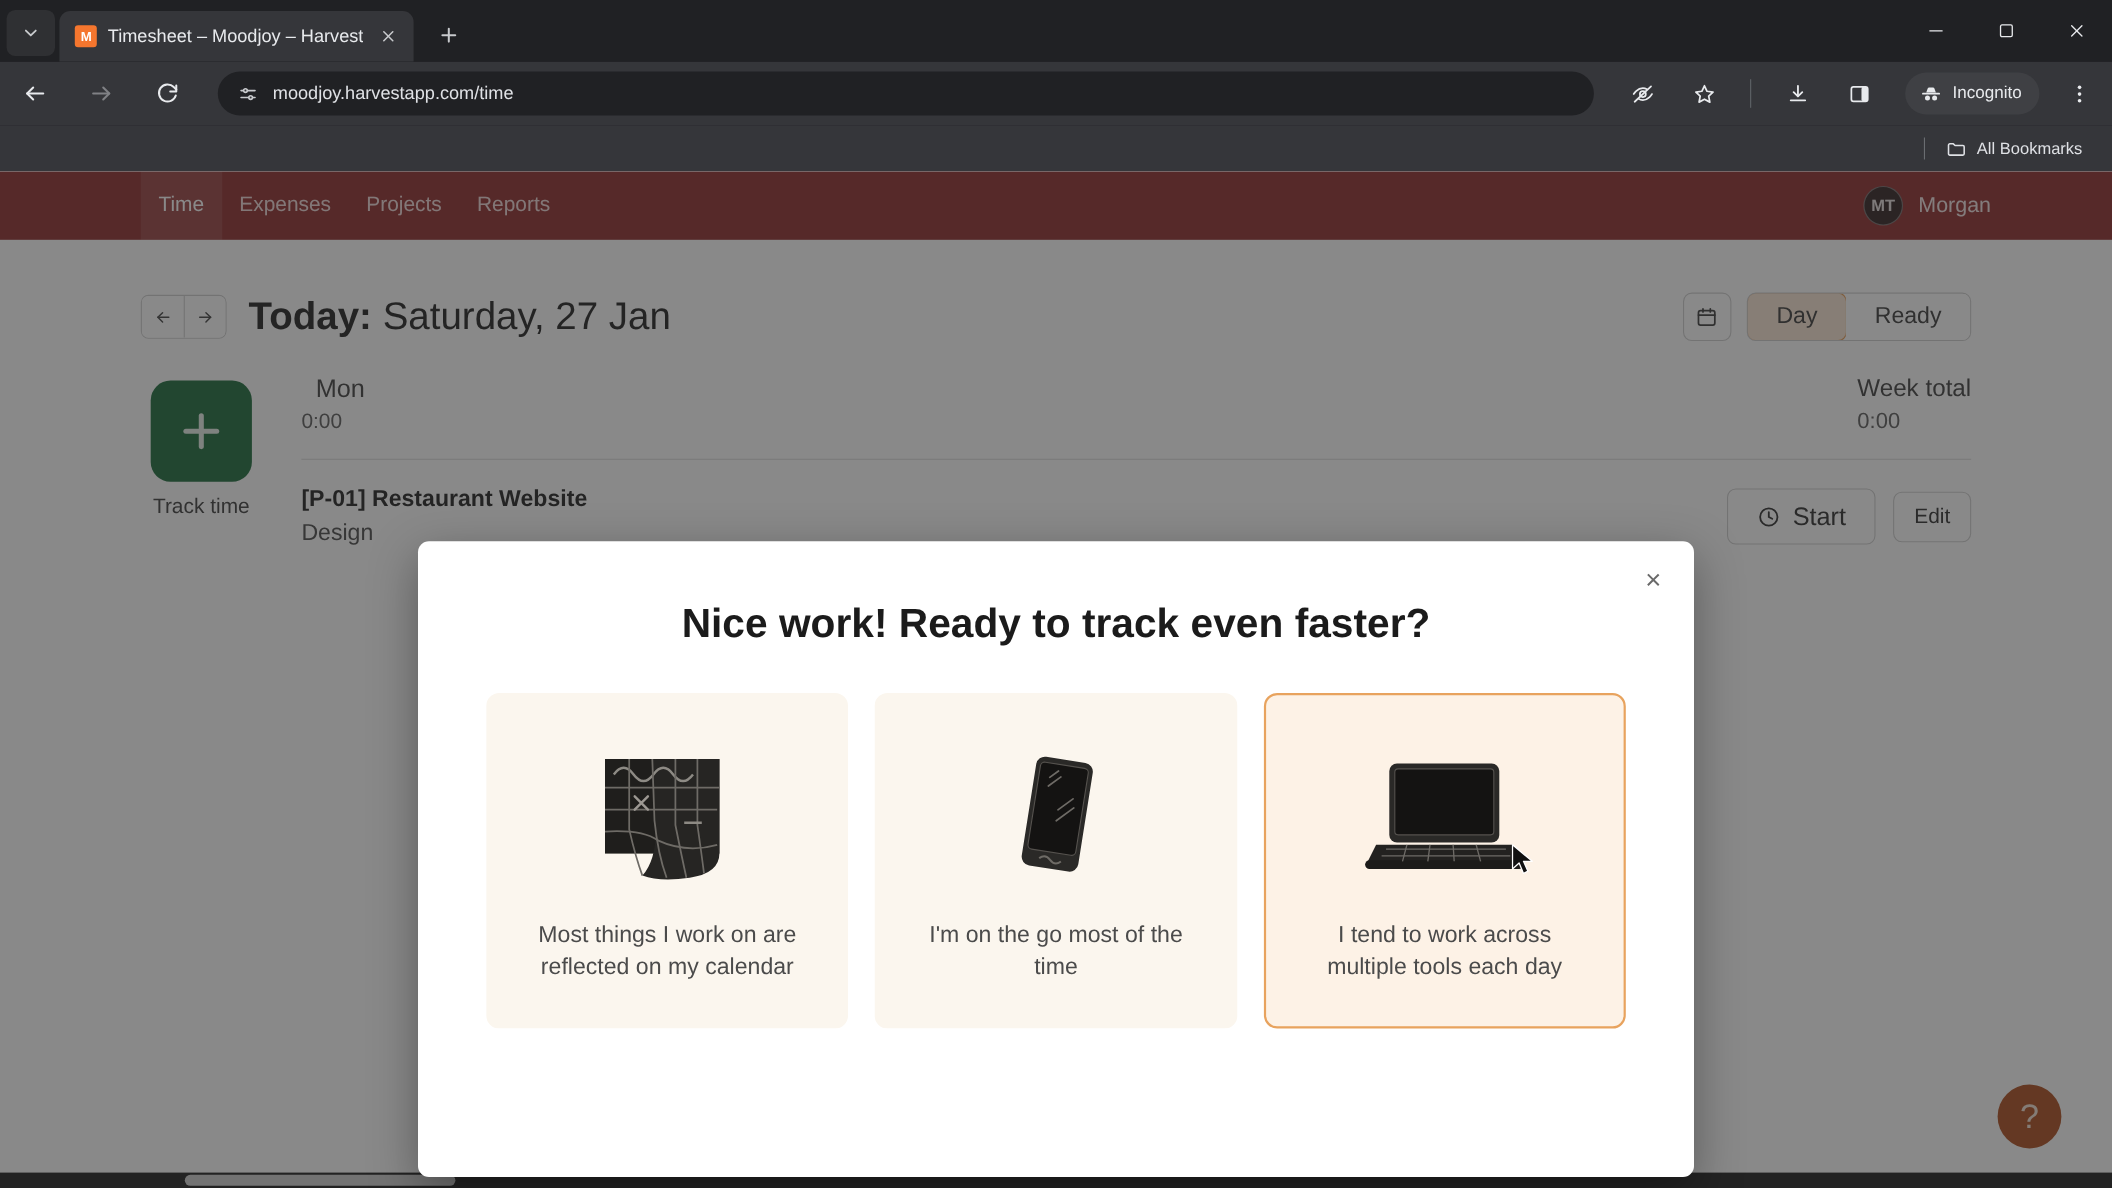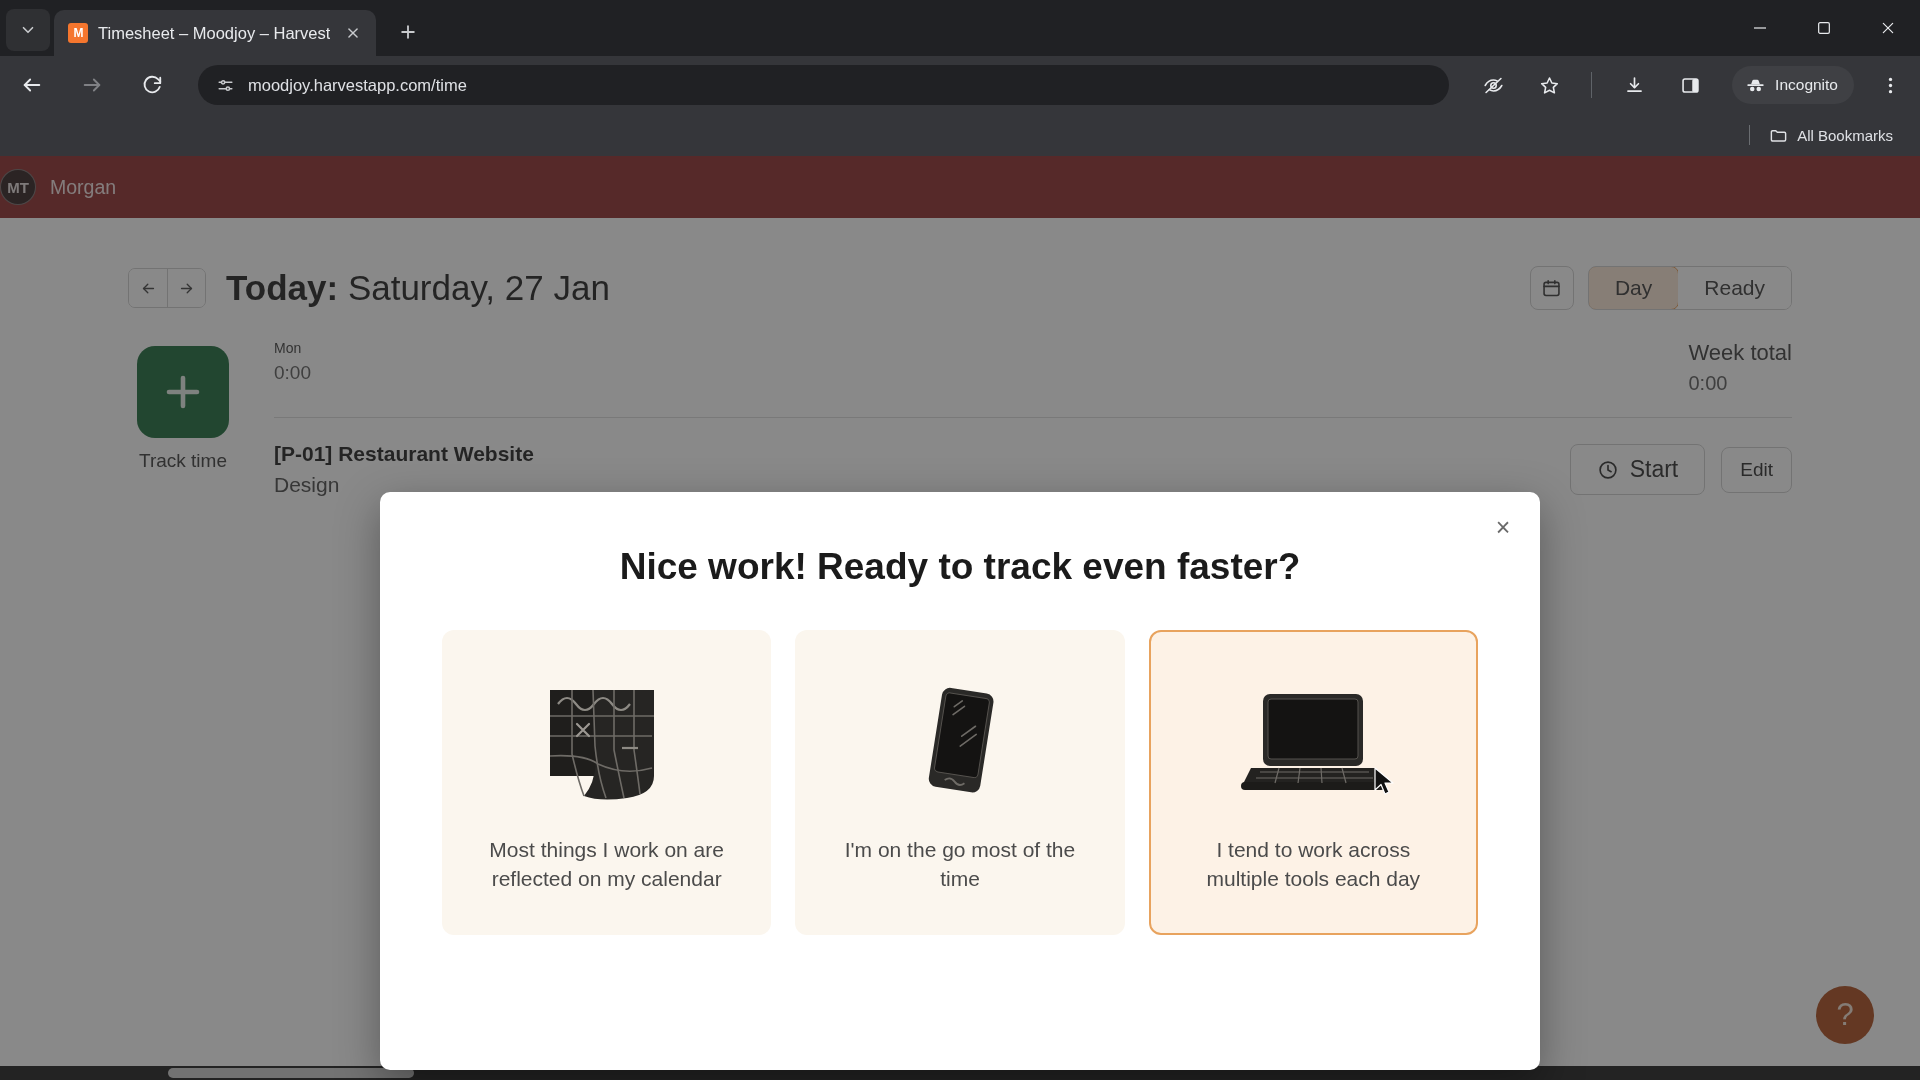--- a/index.html
+++ b/index.html
@@ -159,21 +159,21 @@
   .track-col { width: 110px; flex: 0 0 auto; text-align: center; padding-top: 6px; }
   .track-btn {
     width: 92px; height: 92px; border-radius: 18px; background: #1b6b3a;
     display: flex; align-items: center; justify-content: center; cursor: pointer; margin: 0 auto;
   }
   .track-btn svg { width: 48px; height: 48px; }
   .track-label { margin-top: 12px; font-size: 19px; color: #3c3c3c; }
 
   .sheet { flex: 1 1 auto; }
   .sheet-head { display: flex; justify-content: space-between; align-items: flex-start; }
-  .sheet-day { font-size: 14px; color: #3f3f3f; }
+  .sheet-day { font-size: 23px; color: #3f3f3f; margin-left: 13px; }
   .sheet-day-total { font-size: 19px; color: #5c5c5c; margin-top: 6px; }
   .sheet-week { text-align: left; }
   .sheet-week-label { font-size: 22px; color: #3f3f3f; }
   .sheet-week-total { font-size: 20px; color: #5c5c5c; margin-top: 6px; }
   .sheet-rule { height: 1px; background: #dcdcdc; margin: 22px 0 0; }
   .entry-row { display: flex; justify-content: space-between; align-items: center; padding-top: 24px; }
   .entry-title { font-size: 21px; color: #1f1f1f; font-weight: bold; }
   .entry-sub { font-size: 21px; color: #4a4a4a; margin-top: 7px; }
   .entry-actions { display: flex; align-items: center; gap: 16px; }
   .btn-start {
@@ -392,20 +392,34 @@
         </svg>
       <span>All Bookmarks</span>
     </div>
   </div>
 
   <div class="page">
 
     <div class="page-inner">
 
       <div class="harvest-nav">
+        <div class="hn-left">
+          <div class="hn-item active">
+              <span>Time</span>
+            </div>
+          <div class="hn-item">
+              <span>Expenses</span>
+            </div>
+          <div class="hn-item">
+              <span>Projects</span>
+            </div>
+          <div class="hn-item">
+              <span>Reports</span>
+            </div>
+        </div>
         <div class="hn-right">
           <span class="hn-avatar">MT</span>
           <span class="hn-name">Morgan</span>
         </div>
       </div>
 
       <div class="content">
 
         <div class="date-row">
           <div class="date-left">

